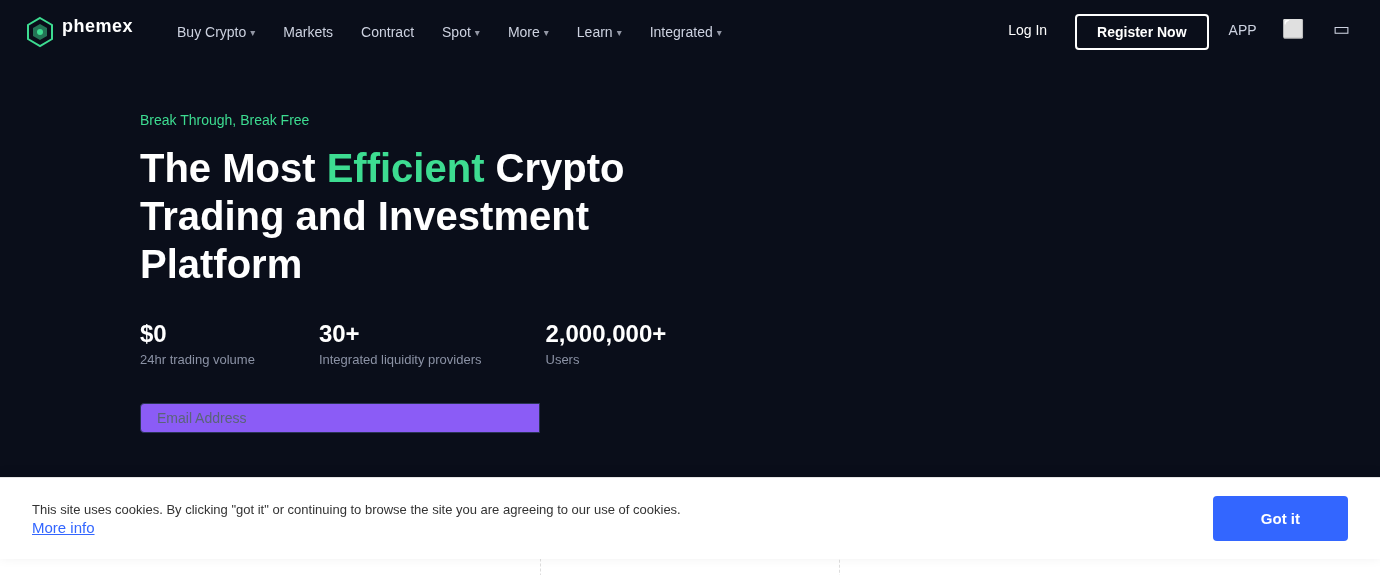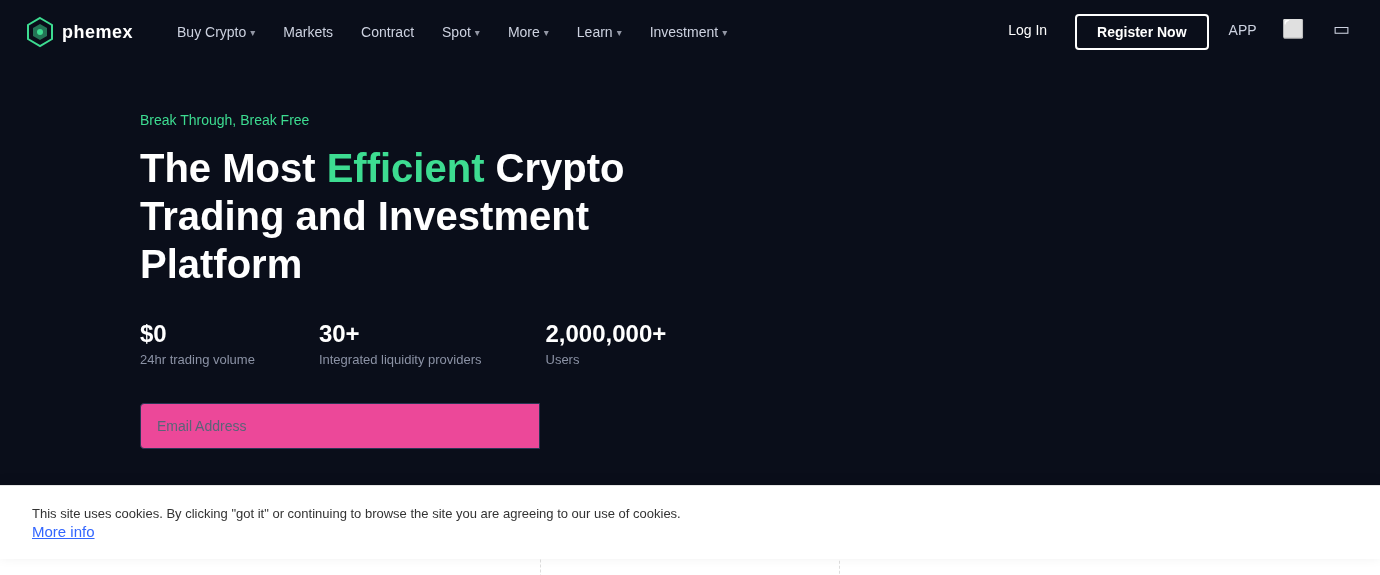--- a/index.html
+++ b/index.html
@@ -10,21 +10,21 @@
       background: #0a0e1a;
       display: flex;
       align-items: center;
       padding: 0 24px;
       height: 64px;
       position: relative;
       z-index: 100;
     }
     .navbar-logo {
       display: flex;
-      align-items: center;
+      align-items: flex-start;
       gap: 6px;
       margin-right: 32px;
       text-decoration: none;
     }
     .logo-icon {
       width: 32px;
       height: 32px;
     }
     .logo-text {
       color: #fff;
@@ -134,24 +134,24 @@
       color: #8b92a5;
       font-size: 13px;
     }
     .hero-cta {
       display: flex;
       gap: 0;
       max-width: 400px;
     }
     .email-input {
       flex: 1;
-      background: #ec4899;
+      background: #8b5cf6;
       border: 1px solid #2a3555;
       color: #fff;
-      padding: 14px 16px;
+      padding: 6px 16px;
       font-size: 14px;
       border-radius: 4px 0 0 4px;
       outline: none;
     }
     .email-input::placeholder { color: #5a6478; }
     .btn-get-started {
       background: #3366ff;
       color: #fff;
       border: none;
       padding: 14px 28px;
@@ -258,21 +258,21 @@
     </div>
     <div class="nav-item">
       <span>More</span>
       <span class="chevron">▾</span>
     </div>
     <div class="nav-item">
       <span>Learn</span>
       <span class="chevron">▾</span>
     </div>
     <div class="nav-item">
-      <span>Investment</span>
+      <span>Integrated</span>
       <span class="chevron">▾</span>
     </div>
   </div>
 
   <div class="nav-right">
     <button class="btn-login">Log In</button>
     <button class="btn-register">Register Now</button>
     <button class="btn-app">APP</button>
     <button class="icon-btn">⬜</button>
     <button class="icon-btn">▭</button>
@@ -310,13 +310,14 @@
     </div>
   </div>
 
 </section>
 
 <div class="cookie-banner">
   <div>
     <p class="cookie-text">This site uses cookies. By clicking "got it" or continuing to browse the site you are agreeing to our use of cookies.</p>
     <a class="cookie-more-info" href="#">More info</a>
   </div>
+  <button class="btn-got-it">Got it</button>
 </div>
 
 </body></html>

